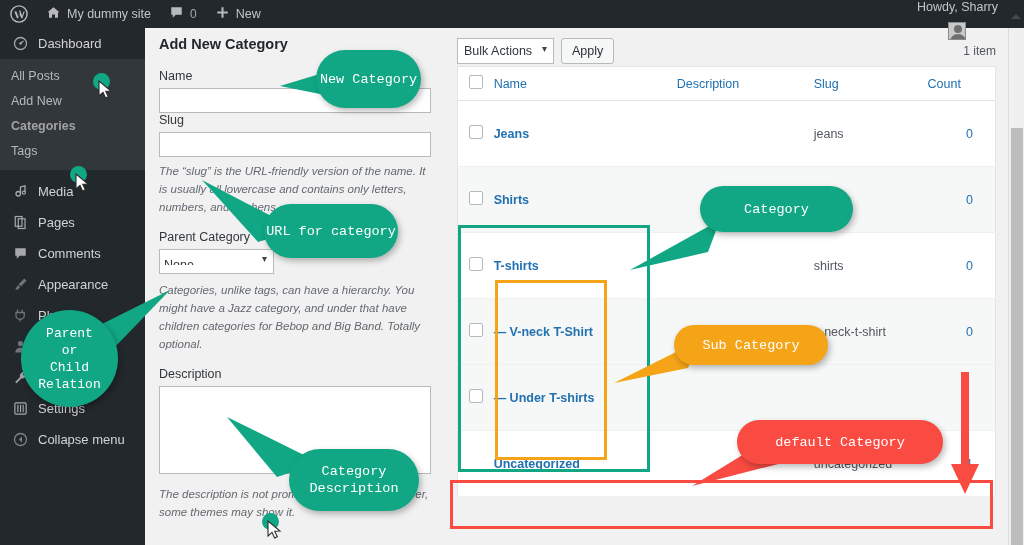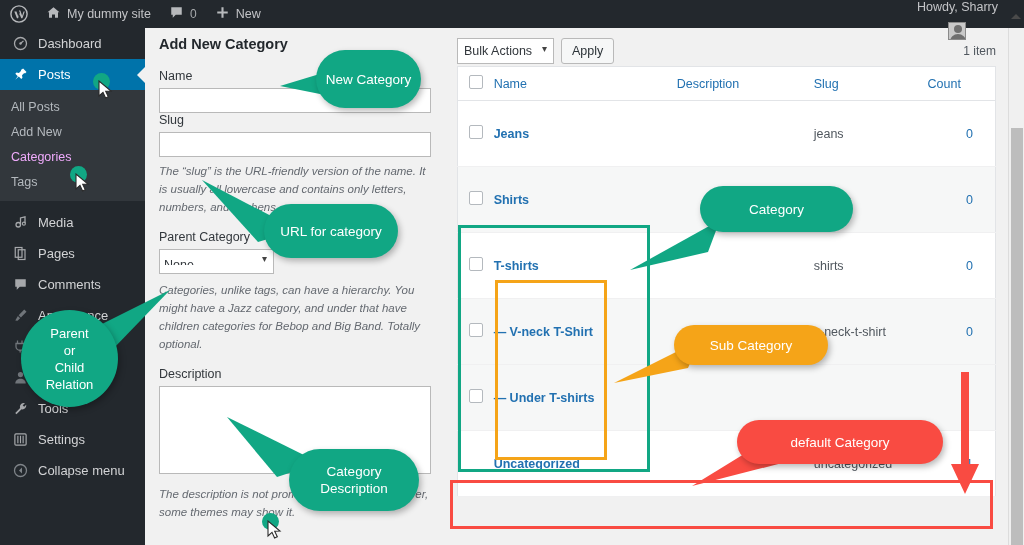--- a/index.html
+++ b/index.html
@@ -44,21 +44,21 @@
   .menu-item.active::after {
     content: ""; position: absolute; right: 0; top: 50%; transform: translateY(-50%);
     border: 8px solid transparent; border-right-color: #f1f1f1;
   }
   .menu-ico { width: 18px; height: 18px; display: inline-flex; align-items: center; justify-content: center; opacity: .75; }
   .menu-item.active .menu-ico { opacity: 1; }
   .submenu { background: #32373c; padding: 5px 0 6px 0; }
   .sub-item {
     padding: 4px 0 4px 11px; font-size: 12.5px; color: #b4b9be; line-height: 17px;
   }
-  .sub-item.current { color: #f0abfc; font-weight: normal; }
+  .sub-item.current { color: #a3a3a3; font-weight: bold; }
   .menu-sep { height: 6px; }
 
   
   .content { position: absolute; top: 28px; left: 145px; right: 0; bottom: 0; background: #f1f1f1; }
 
   
   .form-col { position: absolute; left: 14px; top: 8px; width: 288px; }
   .form-title { font-size: 14.5px; font-weight: bold; color: #23282d; margin-bottom: 17px; }
   .field-label { font-size: 12.5px; color: #32373c; margin-bottom: 5px; display: block; }
   .txt-input {
@@ -123,21 +123,21 @@
     width: 14px; height: 14px; border: 1px solid #b4b9be; background: #fff;
     display: inline-block; border-radius: 2px;
   }
   .row-name { color: #2271b1; font-weight: bold; font-size: 12.5px; }
   .count-link { color: #2271b1; }
 
   
   .callout {
     position: absolute; color: #fff; font-size: 13.5px; text-align: center;
     line-height: 17px; display: flex; align-items: center; justify-content: center;
-    z-index: 25; box-shadow: 2px 3px 6px rgba(0,0,0,.28);
+    z-index: 25; box-shadow: 2px 3px 6px rgba(0,0,0,.28); font-family: Liberation Mono, monospace;
   }
   .c-green { background: #11a784; border-radius: 34px; }
   .c-orange { background: #f5a418; border-radius: 26px; }
   .c-red { background: #f94b42; border-radius: 26px; }
   .tail { position: absolute; z-index: 24; }
 
   .hl-box { position: absolute; z-index: 22; pointer-events: none; }
   .hl-teal { border: 3px solid #11a784; }
   .hl-orange { border: 3px solid #f5a418; }
   .hl-red { border: 3px solid #f94b42; }
@@ -210,28 +210,20 @@
       <span class="menu-ico">
         <svg width="15" height="15" viewBox="0 0 20 20">
             <circle cx="10" cy="10" r="8" fill="none" stroke="#d2d3d5" stroke-width="1.7"></circle>
             <path d="M10 10l4-3.5" stroke="#d2d3d5" stroke-width="1.7" fill="none"></path>
             <circle cx="10" cy="10" r="1.6" fill="#d2d3d5"></circle>
           </svg>
       </span>
       <span>Dashboard</span>
     </div>
 
-    <div class="menu-item active">
-      <span class="menu-ico">
-        <svg width="15" height="15" viewBox="0 0 20 20">
-            <path d="M13.5 2l4.5 4.5-2 2-1-.4-3 3 .6 3.2-1.6 1.6-3.3-3.3L3 17l3.4-4.7-3.3-3.3 1.6-1.6 3.2.6 3-3-.4-1z" fill="#fff"></path>
-          </svg>
-      </span>
-      <span>Posts</span>
-    </div>
 
     <div class="submenu">
       <div class="sub-item">
         <span>All Posts</span>
       </div>
       <div class="sub-item">
         <span>Add New</span>
       </div>
       <div class="sub-item current">
         <span>Categories</span>

